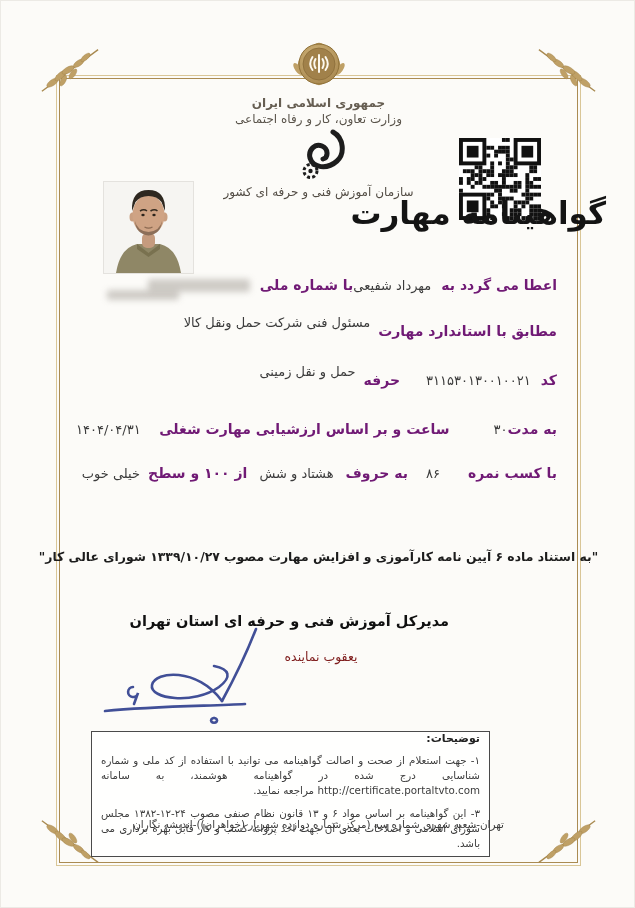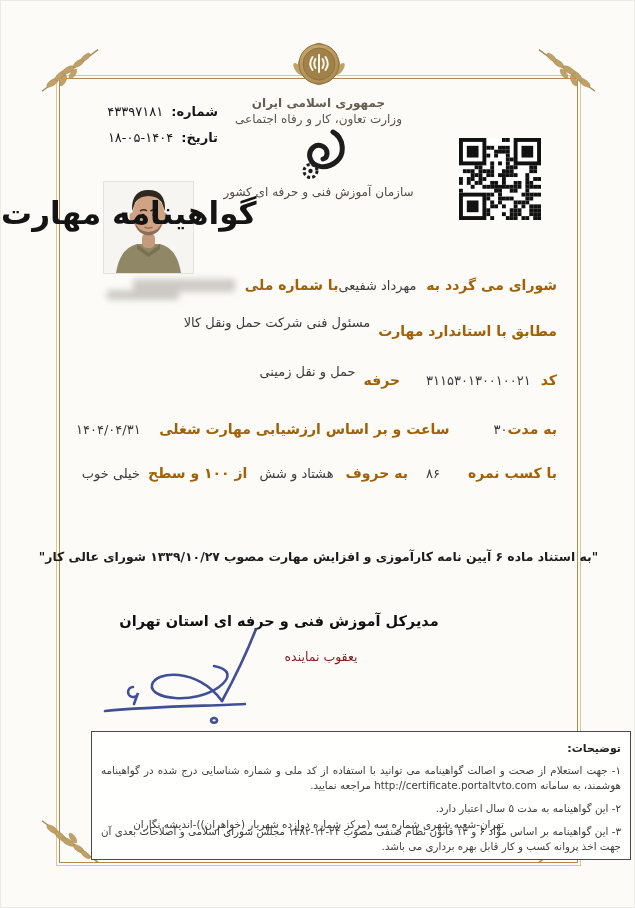--- a/index.html
+++ b/index.html
@@ -33,46 +33,46 @@
   .serial-row { margin-bottom:11px; white-space:nowrap; }
   .serial-row .lbl { font-weight:700; }
   .serial-row .val { font-weight:400; margin-right:4px; }
   .qr-box { position:absolute; left:458px; top:137px; width:82px; height:82px; background:#fff; }
   
   .photo { position:absolute; left:103px; top:181px; width:89px; height:91px;
     background:#f4f3f1; box-shadow:0 0 0 1px #e4e2de; overflow:hidden; }
   .redact { background:#a9a49d; filter:blur(3px); border-radius:2px; opacity:.55; }
   .redact-photo { position:absolute; left:106px; top:289px; width:72px; height:10px; }
   
-  .title { position:absolute; left:0; top:194px; width:605px; text-align:left;
+  .title { position:absolute; left:0; top:194px; width:605px; text-align:right;
     font-size:31px; font-weight:700; color:#141414; }
   
   .row { position:absolute; right:77px; left:75px; display:flex; align-items:center; }
-  .b  { font-weight:700; font-size:14px; color:#a16207; white-space:nowrap; }
+  .b  { font-weight:700; font-size:14px; color:#701a75; white-space:nowrap; }
   .v  { font-weight:400; font-size:13px; color:#3b3b3b; white-space:nowrap; }
   .raised { position:relative; top:-9px; }
   .row1 { top:276px; }
   .row2 { top:322px; }
   .row3 { top:371px; }
   .row4 { top:420px; }
   .row5 { top:464px; }
   .redact-nid { width:102px; height:13px; align-self:center; }
   .code-digits { letter-spacing:1.5px; }
   
   .legal { position:absolute; left:0; top:548px; width:635px; text-align:center;
     font-size:12.4px; font-weight:700; color:#1c1c1c; }
   
-  .sig-title { position:absolute; left:92px; top:612px; width:372px; text-align:center;
+  .sig-title { position:absolute; left:76px; top:612px; width:372px; 
     font-size:14.5px; font-weight:700; color:#101010; }
   .sig-name  { position:absolute; left:150px; top:648px; width:340px; text-align:center;
     font-size:12.5px; color:#7f1d1d; }
   .sig-scribble { position:absolute; left:92px; top:624px; width:238px; height:102px; }
   
-  .notes { position:absolute; left:90px; top:730px; width:540px; min-height:96px;
-    border:1.3px solid #4a4a4a; background:#fffffe; padding:10px 9px 5px; }
+  .notes { position:absolute; left:90px; top:730px; width:399px; min-height:96px;
+    border:1.3px solid #4a4a4a; background:#fffffe; padding:0 9px 5px; }
   .notes-heading { font-size:11px; font-weight:700; color:#222; margin-bottom:1px; }
   .note-line { font-size:10.3px; line-height:1.46; color:#3c3c3c; text-align:justify;margin-top:8px; }
   
   .footer { position:absolute; left:0; top:817px; width:635px; text-align:center;
     font-size:10.4px; color:#3a3a3a; }
 </style>
 </head>
 <body>
 
 <div class="page">
@@ -153,30 +153,20 @@
   <div class="hdr-line hdr-ministry">وزارت تعاون، کار و رفاه اجتماعی</div>
 
   <svg class="tvto-logo" viewBox="0 0 47 53" fill="none">
     <path d="M33 3 C44 9 45 25 37 32 C27 41 13 39 10 29 C8 21 15 14 22 17 C28 19.5 29 28 23 30" stroke="#1d1d1d" stroke-width="5" stroke-linecap="round"></path>
     <circle cx="10.5" cy="42" r="6.5" stroke="#1d1d1d" stroke-width="3" stroke-dasharray="3 2.2"></circle>
     <circle cx="10.5" cy="42" r="2.2" fill="#1d1d1d"></circle>
   </svg>
 
   <div class="hdr-line hdr-org">سازمان آموزش فنی و حرفه ای کشور</div>
 
-  <div class="serial-block">
-    <div class="serial-row">
-      <span class="lbl">شماره:</span>
-      <span class="val">۴۳۳۹۷۱۸۱</span>
-    </div>
-    <div class="serial-row">
-      <span class="lbl">تاریخ:</span>
-      <span class="val">۱۴۰۴-۰۵-۱۸</span>
-    </div>
-  </div>
 
   <div class="qr-box" id="qr"><svg width="82" height="82" viewBox="0 0 82 82">
         <rect width="82" height="82" fill="#fff"></rect>
         <rect x="42.95" y="0.00" width="3.90" height="3.90" fill="#111"></rect>
         <rect x="46.86" y="0.00" width="3.90" height="3.90" fill="#111"></rect>
         <rect x="27.33" y="7.81" width="3.90" height="3.90" fill="#111"></rect>
         <rect x="31.24" y="7.81" width="3.90" height="3.90" fill="#111"></rect>
         <rect x="39.05" y="7.81" width="3.90" height="3.90" fill="#111"></rect>
         <rect x="42.95" y="7.81" width="3.90" height="3.90" fill="#111"></rect>
         <rect x="46.86" y="7.81" width="3.90" height="3.90" fill="#111"></rect>
@@ -343,21 +333,21 @@
       <ellipse cx="50" cy="33" rx="1.7" ry="1.2" fill="#2c241c"></ellipse>
       <path d="M43 34 q1.5 5 0 7 M40.5 45 q4 2 8 0" stroke="#a9осн" stroke-width="0" fill="none"></path>
       <path d="M40.5 45 q4 2.2 8 0" stroke="#8d6a52" stroke-width="1.3" fill="none"></path>
     </svg>
   </div>
   <div class="redact redact-photo"></div>
 
   <div class="title">گواهینامه مهارت</div>
 
   <div class="row row1">
-    <span class="b" style="margin-left:10px">شورای می گردد به</span>
+    <span class="b" style="margin-left:10px">اعطا می گردد به</span>
     <span class="v" style="">مهرداد شفیعی</span>
     <span class="b" style="margin-left:10px">با شماره ملی</span>
     <span class="redact redact-nid"></span>
   </div>
 
   <div class="row row2">
     <span class="b" style="margin-left:8px">مطابق با استاندارد مهارت</span>
     <span class="v raised">مسئول فنی شرکت حمل ونقل کالا</span>
   </div>
 
@@ -394,19 +384,18 @@
       <path d="M129 76 C104 42 62 46 59 60 C56 74 101 80 126 62 C139 52 137 44 121 41"></path>
       <path d="M12 86 C62 81 118 81 152 79"></path>
       <path d="M40 62 a5 5 0 1 0 5 6 l-4 11"></path>
       <path d="M121 93 a3 2.4 0 1 0 .1 0"></path>
     </g>
   </svg>
 
   <div class="notes">
     <div class="notes-heading">توضیحات:</div>
     <div class="note-line">۱- جهت استعلام از صحت و اصالت گواهینامه می توانید با استفاده از کد ملی و شماره شناسایی درج شده در گواهینامه هوشمند، به سامانه http://certificate.portaltvto.com مراجعه نمایید.</div>
-    <div class="note-line">۲- این گواهینامه به مدت ۵ سال اعتبار دارد.</div>
     <div class="note-line">۳- این گواهینامه بر اساس مواد ۶ و ۱۳ قانون نظام صنفی مصوب ۲۴-۱۲-۱۳۸۲ مجلس شورای اسلامی و اصلاحات بعدی آن جهت اخذ پروانه کسب و کار قابل بهره برداری می باشد.</div>
   </div>
 
   <div class="footer">تهران-شعبه شهری شماره سه (مرکز شماره دوازده شهریار (خواهران))-اندیشه نگاران</div>
 
 </div>
 
 </body></html>

